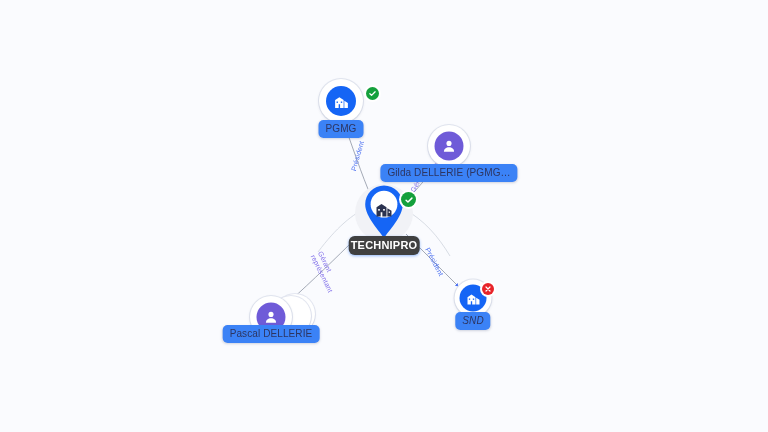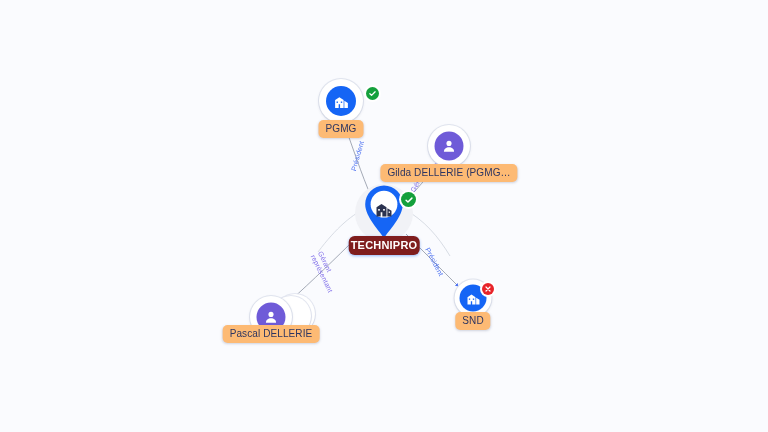--- a/index.html
+++ b/index.html
@@ -46,27 +46,27 @@
   .badge svg{display:block;}
 
   
   .nlabel{
     position:absolute;left:50%;transform:translateX(-50%);
     white-space:nowrap;
     border-radius:5px;
     font-size:10px;
     line-height:12px;
     padding:3px 7px;
-    background:#fdba74;
+    background:#3b82f6;
     color:#2d3561;
     box-shadow:0 1px 2.5px rgba(60,70,110,.22);
     letter-spacing:.1px;
   }
   .nlabel.primary{
-    background:#7f1d1d;
+    background:#404040;
     color:#ffffff;
     font-size:11px;
     line-height:13px;
     padding:3px 2px;
     border-radius:6px;
     font-weight:700;
     letter-spacing:.2px;
     box-shadow:0 1px 3px rgba(21,101,245,.45);
   }
 
@@ -168,21 +168,21 @@
         <path fill="#ffffff" d="M3 21V10l6-4 6 4v11h-5v-5H8v5H3zm13 0V11l5 3v7h-5z"></path>
         <rect x="5" y="12" width="2" height="2" fill="#1565f5"></rect>
         <rect x="11" y="12" width="2" height="2" fill="#1565f5"></rect>
       </svg>
     </div>
     <div class="badge" style="width:12px;height:12px;background:#e8242a;left:9px;top:-15px;">
       <svg width="8" height="8" viewBox="0 0 24 24">
         <path fill="none" stroke="#ffffff" stroke-width="3.6" stroke-linecap="round" d="M6 6l12 12M18 6L6 18"></path>
       </svg>
     </div>
-    <div class="nlabel" style="top:14px;">SND</div>
+    <div class="nlabel" style="top:14px;font-style:italic;">SND</div>
   </div>
 
   <div class="node" style="left:384px;top:213px;">
     <div class="halo" style="width:58px;height:58px;background:#f1f2f6;box-shadow:none;"></div>
 
     <div style="position:absolute;left:50%;top:50%;transform:translate(-50%,-52%);width:44px;height:56px;">
       <svg width="44" height="56" viewBox="0 0 44 56">
         <path d="M22 1.5C11.6 1.5 3.2 9.9 3.2 20.3c0 12.6 14.9 27.6 17.6 32.2.6 1 1.8 1 2.4 0 2.7-4.6 17.6-19.6 17.6-32.2C40.8 9.9 32.4 1.5 22 1.5z" fill="#1565f5"></path>
         <circle cx="22" cy="20.3" r="13.4" fill="#ffffff"></circle>
       </svg>

